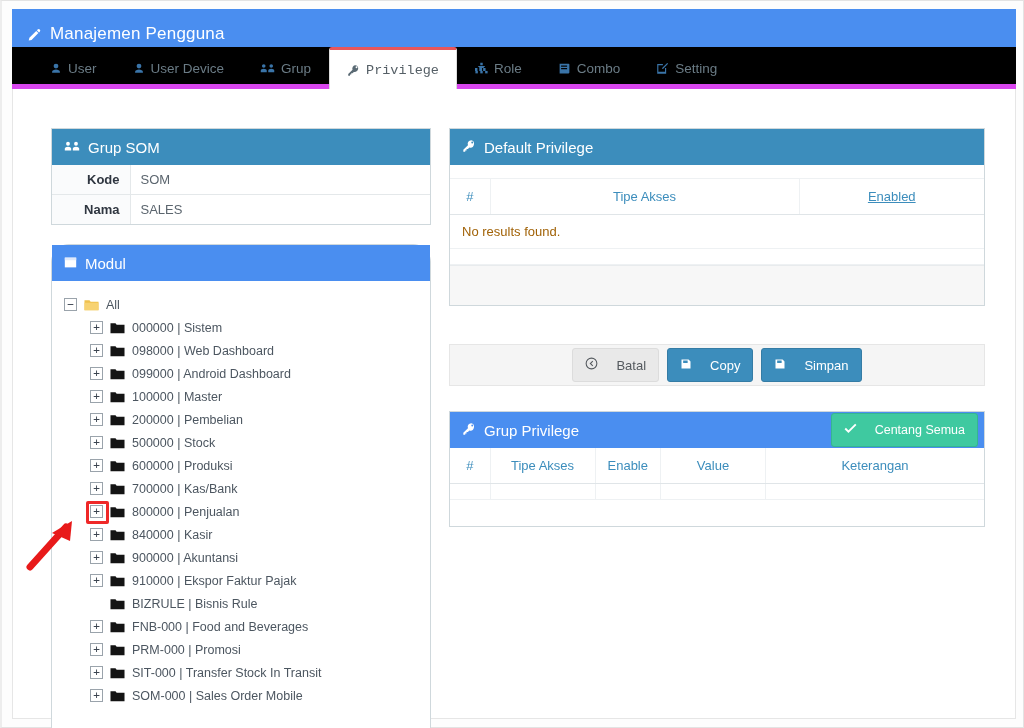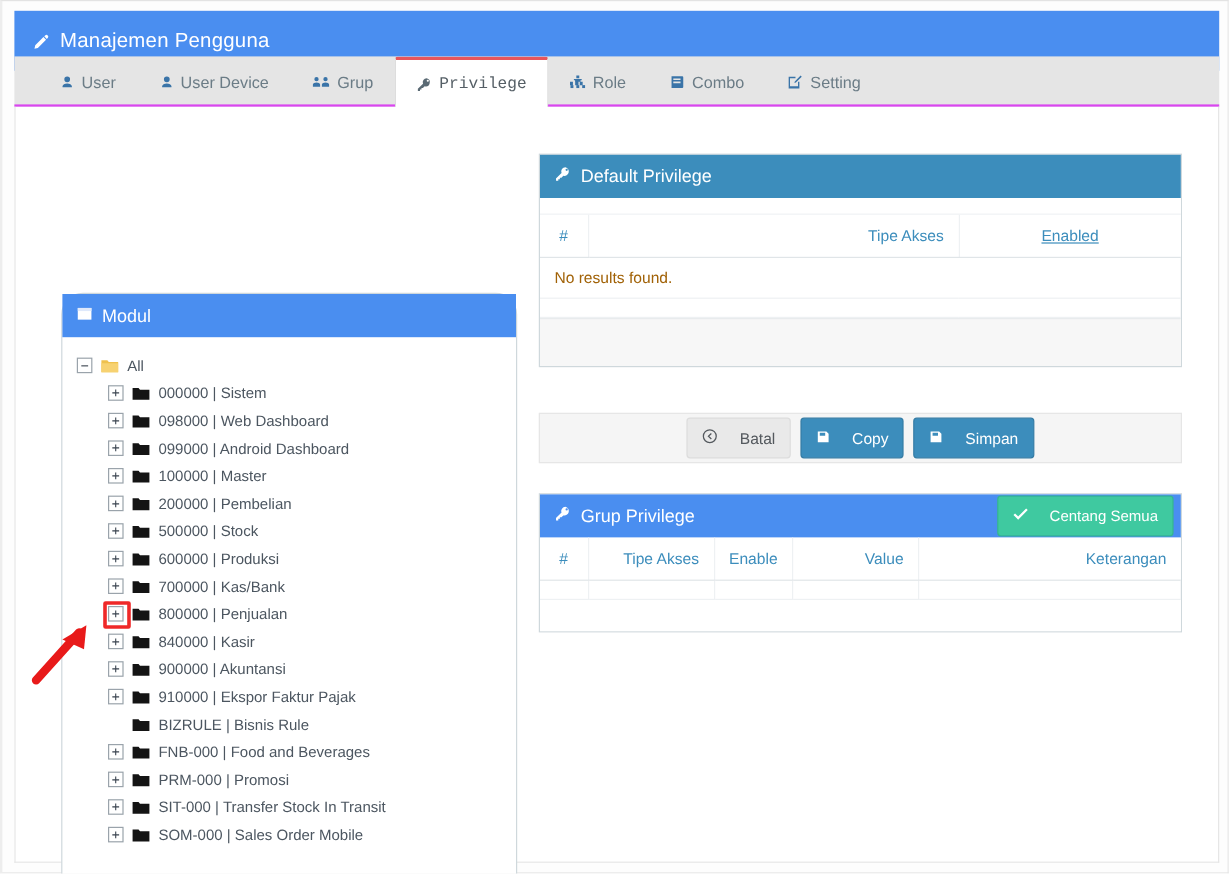--- a/index.html
+++ b/index.html
@@ -33,22 +33,22 @@
   .pencil-ico {
     display:inline-block; width:15px; height:15px;
     margin-right: 9px; position: relative; top: 1px;
   }
 
   
   .tabwrap {
     position: absolute;
     left: 10px; top: 46px;
     width: 1004px; height: 42px;
-    background: #e5e5e5;
-    border-bottom: 2px solid #d946ef;
+    background: #000000;
+    border-bottom: 5px solid #d946ef;
   }
   .tabs {
     display: flex; align-items: stretch;
     height: 42px;
     padding-left: 20px;
   }
   .tab {
     display: flex; align-items: center;
     gap: 6px;
     padding: 0 17px;
@@ -145,21 +145,21 @@
     border-radius: 2px;
     pointer-events: none;
   }
 
   
   #default-priv { position: absolute; left: 436px; top: 39px; width: 536px; }
   .tbl { width: 100%; border-collapse: collapse; font-size: 13px; }
   .tbl thead th {
     font-weight: normal;
     color: #3c8dbc;
-    text-align: right;
+    text-align: center;
     padding: 10px 12px;
     border-bottom: 1px solid #e0e5e8;
     border-right: 1px solid #eef1f3;
     background: #fff;
   }
   .tbl thead th:last-child { border-right: none; }
   .tbl tbody td {
     padding: 9px 12px;
     color: #a16207;
     border-bottom: 1px solid #eef1f3;
@@ -274,20 +274,44 @@
               <path fill="#3a74a8" d="M1.5 2.5h7v1.4H2.9v8.2h8.2V7.5h1.4v7H1.5v-12zM13.8 1.2l1.1 1.1-6 6-1.5.4.4-1.5 6-6z"></path>
             </svg>
         </span>
         <span>Setting</span>
       </div>
     </div>
   </div>
 
   <div class="body">
 
+    <div class="panel" id="grup-som">
+      <div class="panel-head blue">
+        <span class="htitle">
+          <span>
+            <svg width="16" height="13" viewBox="0 0 20 16">
+                <path fill="#ffffff" d="M5 7a2.4 2.4 0 1 0 0-4.8A2.4 2.4 0 0 0 5 7zm10 0a2.4 2.4 0 1 0 0-4.8A2.4 2.4 0 0 0 15 7zm-10 1.2c-2 0-4 1-4 2.4V13h8v-2.4c0-1.4-2-2.4-4-2.4zm10 0c-2 0-4 1-4 2.4V13h8v-2.4c0-1.4-2-2.4-4-2.4z"></path>
+              </svg>
+          </span>
+          <span>Grup SOM</span>
+        </span>
+      </div>
+      <table class="kv-table">
+        <tbody>
+            <tr>
+          <td class="kv-k">Kode</td>
+          <td class="kv-v">SOM</td>
+        </tr>
+        <tr>
+          <td class="kv-k">Nama</td>
+          <td class="kv-v">SALES</td>
+        </tr>
+      </tbody>
+        </table>
+    </div>
 
     <div class="panel" id="modul">
       <div class="panel-head blue2">
         <span class="htitle">
           <span>
             <svg width="13" height="13" viewBox="0 0 16 16">
                 <rect x="1" y="2" width="14" height="12" fill="#ffffff"></rect>
                 <rect x="1" y="2" width="14" height="3.2" fill="#dfe9fb"></rect>
               </svg>
           </span>

